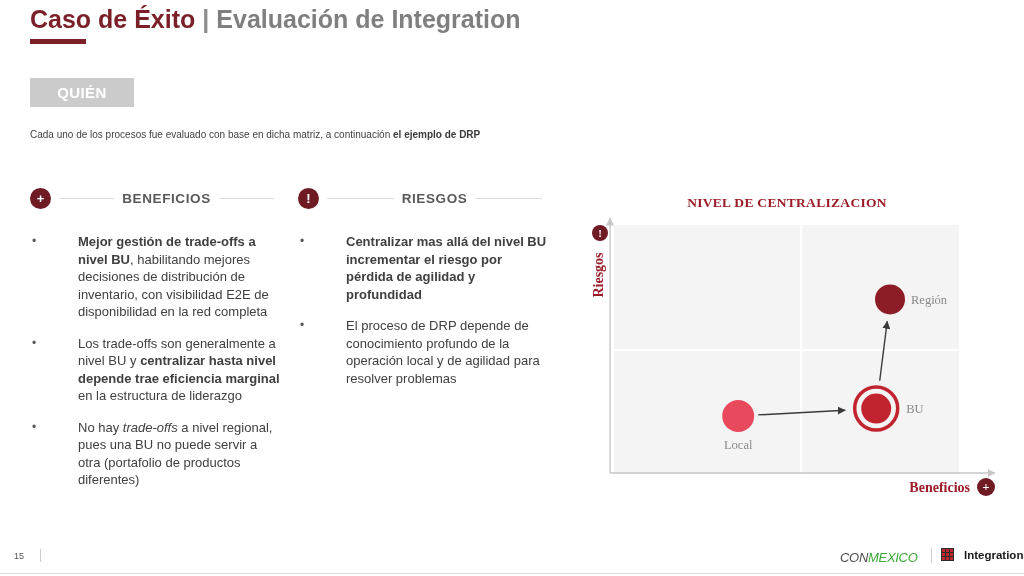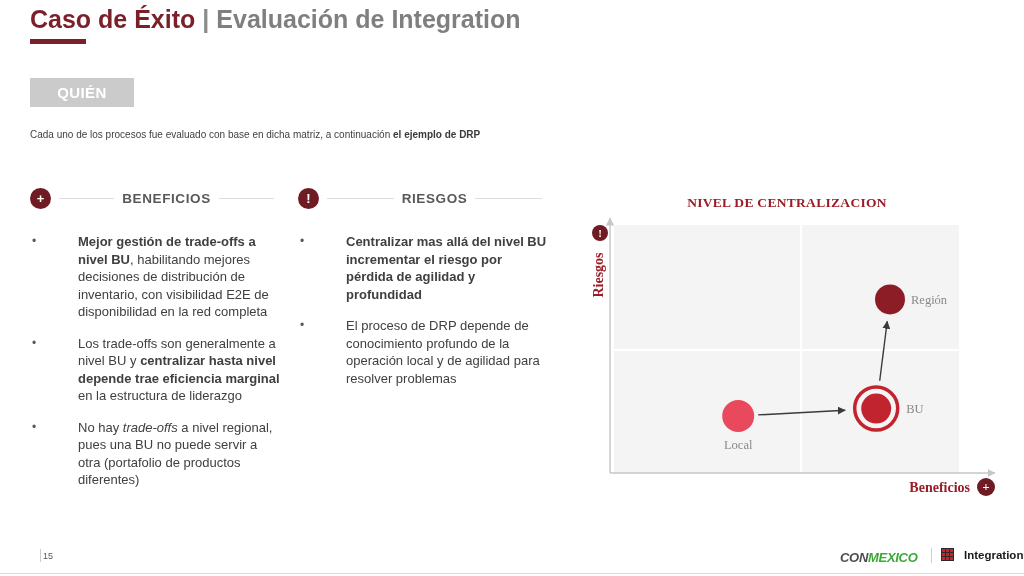--- a/index.html
+++ b/index.html
@@ -39,23 +39,23 @@
   ul.blist .txt{flex:1;margin-left:32px;}
   
   .chart-wrap{position:absolute;left:585px;top:190px;width:435px;height:315px;font-family:Liberation Serif, serif;}
   .chart-wrap svg{width:100%;height:100%;display:block;}
   .ct{font-size:13.5px;font-weight:bold;fill:var(--chart-maroon,#9b1c26);letter-spacing:.3px;}
   .axis{stroke:#c6c6c6;stroke-width:1.4;fill:none;}
   .axlab{font-size:14px;font-weight:bold;fill:var(--chart-maroon,#9b1c26);}
   .badge-t{font-size:11px;font-weight:bold;fill:#ffffff;}
   .ptlab{font-size:12.5px;fill:#8a8a8a;}
   
-  .page-num{position:absolute;left:14px;top:551px;font-size:9px;color:#555555;margin-left:29px;}
+  .page-num{position:absolute;left:14px;top:551px;font-size:9px;color:#555555;}
   .foot-div1{position:absolute;left:40px;top:549px;width:1px;height:13px;background:#cccccc;}
-  .logo-conmexico{position:absolute;left:840px;top:550px;font-size:13px;font-weight:bold;
+  .logo-conmexico{position:absolute;left:840px;top:550px;font-size:13px;font-weight:normal;
                   font-style:italic;letter-spacing:-0.3px;white-space:nowrap;}
   .logo-con{color:#4d4d4f;}
   .logo-mex{color:var(--green,#3aa935);}
   .foot-div2{position:absolute;left:931px;top:548px;width:1px;height:15px;background:#cccccc;}
   .logo-integration{position:absolute;left:941px;top:548px;display:flex;align-items:center;gap:10px;}
   .int-grid{width:13px;height:13px;background:#2b2b2b;display:grid;
             grid-template-columns:repeat(3,1fr);grid-template-rows:repeat(3,1fr);
             gap:1px;padding:1px;box-sizing:border-box;}
   .int-grid span{background:#c1272d;}
   .int-label{font-size:11.5px;font-weight:bold;color:#1a1a1a;}

